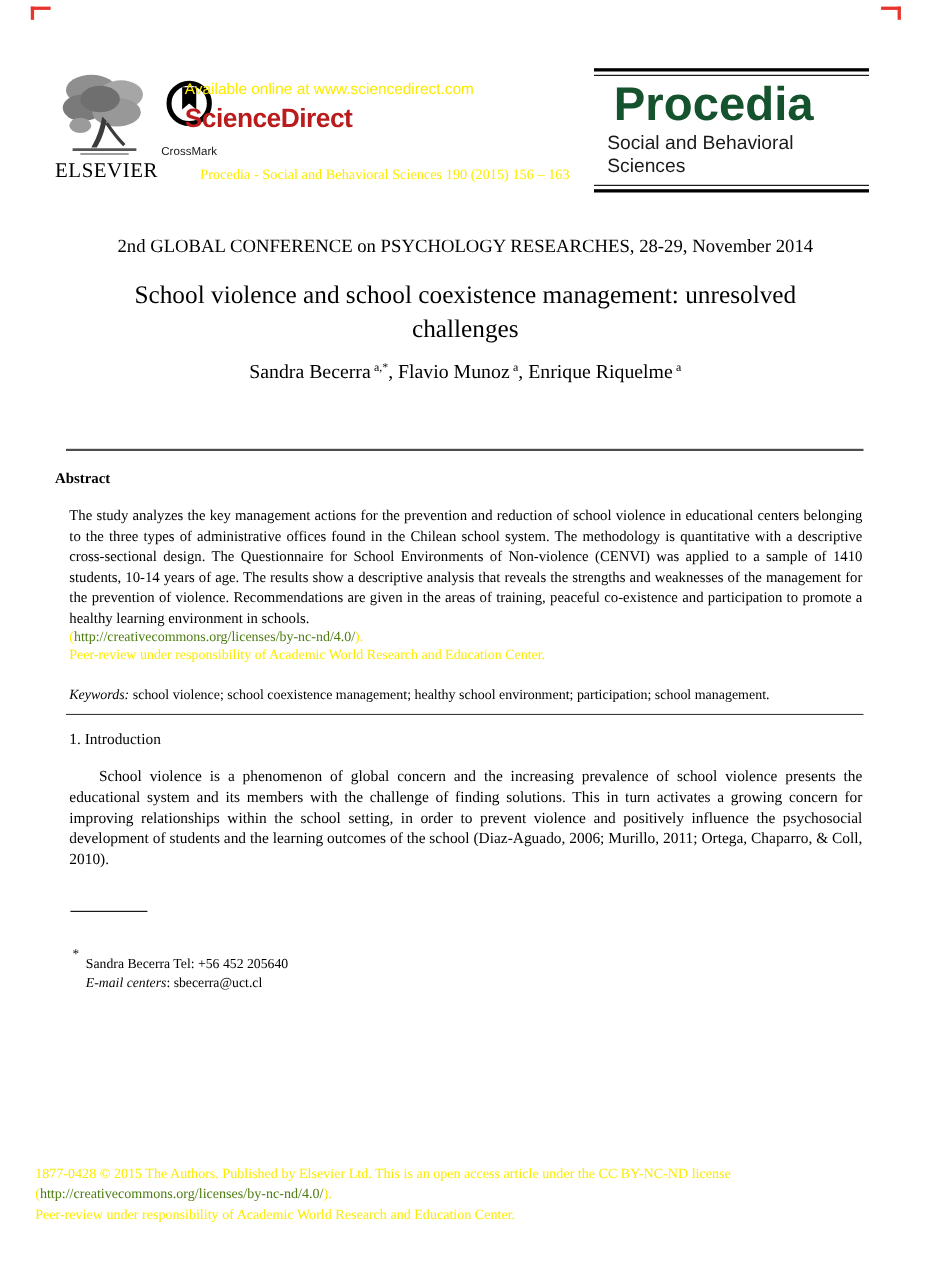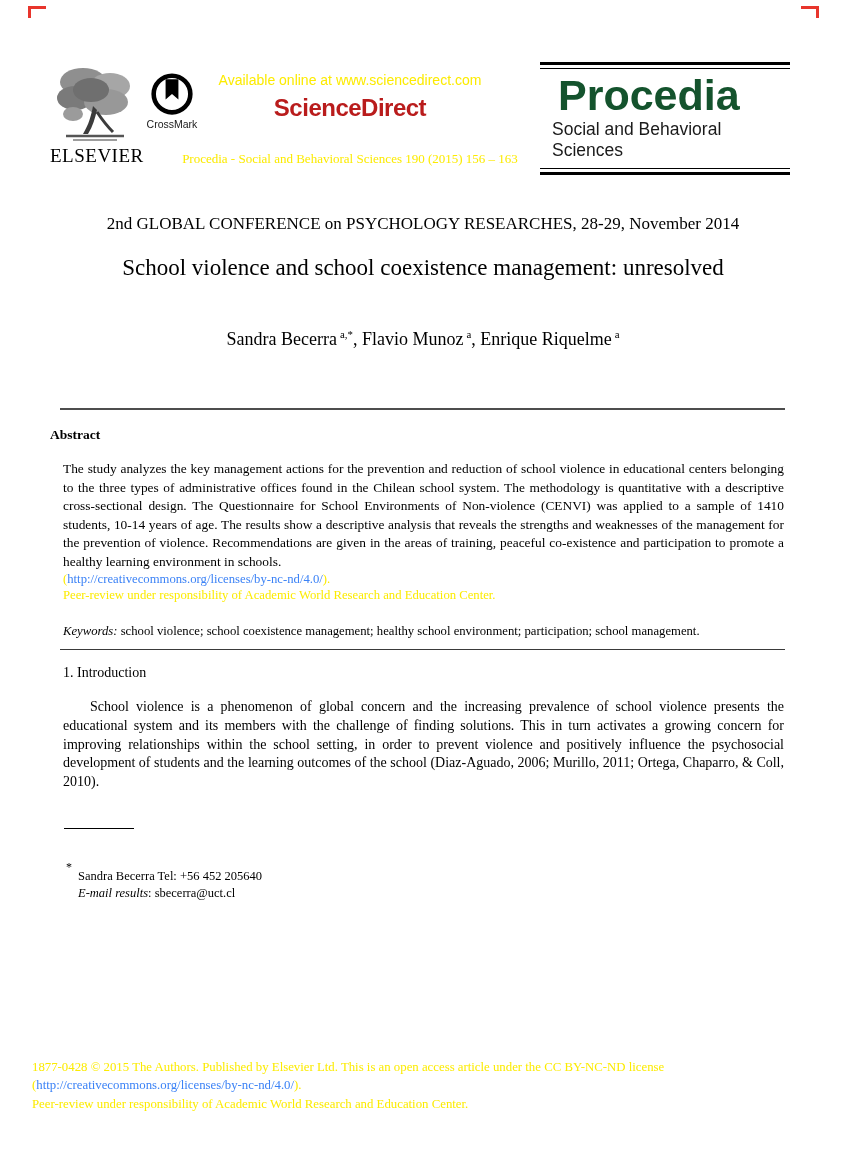--- a/index.html
+++ b/index.html
@@ -8,23 +8,23 @@
 
   
   .crop-mark { position:absolute; width:15px; height:9px; }
   .crop-left  { left:28px; top:6px;  border-top:3px solid #e8352c; border-left:3px solid #e8352c; }
   .crop-right { left:801px; top:6px; border-top:3px solid #e8352c; border-right:3px solid #e8352c; }
 
   
   .elsevier { position:absolute; left:50px; top:64px; width:90px; text-align:center; }
   .elsevier-label { font-family:"Liberation Serif", serif; font-size:19px; letter-spacing:0.5px; margin-top:1px; }
   .crossmark { position:absolute; left:146px; top:72px; width:52px; text-align:center; }
-  .crossmark-label { font-family:"Liberation Sans", sans-serif; font-size:10.5px; color:#1a1a1a; margin-top:2px; }
+  .crossmark-label { font-family:"Liberation Sans", sans-serif; font-size:10.5px; color:#1a1a1a; margin-top:16px; }
 
-  .sd-block { position:absolute; left:168px; top:72px; width:364px; text-align:center; }
+  .sd-block { position:absolute; left:168px; top:72px; width:364px; text-align:left; }
   .available-online { font-family:"Liberation Sans", sans-serif; font-size:14px; color:#fceb00; }
   .sd-logo { font-family:"Liberation Sans", sans-serif; font-weight:bold; font-size:24px;
              letter-spacing:-0.5px; color:#b91c1c; margin-top:6px; }
   .journal-line { position:absolute; left:168px; top:151px; width:364px; text-align:center;
                   font-size:13px; color:#fceb00; }
 
   .procedia-box { position:absolute; left:540px; top:62px; width:250px; }
   .dbl-top { height:3px; border-top:3px solid #000; border-bottom:1px solid #000; }
   .procedia-title { font-family:"Liberation Sans", sans-serif; font-weight:bold; font-size:43px;
                     line-height:1.05; margin:4px 0 0 18px; color:#14532d; }
@@ -41,21 +41,21 @@
   .affiliation { position:absolute; left:63px; top:364px; width:720px; text-align:center;
                  font-style:italic; font-size:12px; }
   .affiliation sup { font-size:62%; }
 
   .hr1 { position:absolute; left:60px; top:408px; width:725px; border-top:2px solid #4d4d4d; }
   .abstract-h { position:absolute; left:50px; top:427px; font-weight:bold; font-size:13.5px; }
   .abstract-body { position:absolute; left:63px; top:460px; width:721px; font-size:13.4px;
                    line-height:18.6px; text-align:justify; }
   .license { position:absolute; left:63px; top:572px; width:721px; font-size:12.7px;
              line-height:15.8px; color:#fceb00; }
-  .license a, .footer a { color:#3b82f6; text-decoration:none; }
+  .license a, .footer a { color:#4d7c0f; text-decoration:none; }
   .keywords { position:absolute; left:63px; top:624px; width:721px; font-size:12.7px; }
   .keywords .kw-label { font-style:italic; }
   .hr2 { position:absolute; left:60px; top:649px; width:725px; border-top:1.5px solid #3a3a3a; }
 
   .section-h { position:absolute; left:63px; top:665px; font-weight:normal; font-size:14px; }
   .intro { position:absolute; left:63px; top:698px; width:721px; font-size:14px;
            line-height:18.8px; text-align:justify; text-indent:27px; }
 
   .fn-rule { position:absolute; left:64px; top:828px; width:70px; border-top:1.5px solid #000; }
   .fn-star { position:absolute; left:66px; top:860px; font-size:12px; }
@@ -113,20 +113,21 @@
     <div class="dbl-top"></div>
     <div class="procedia-title">Procedia</div>
     <div class="procedia-sub">Social and Behavioral Sciences</div>
     <div class="dbl-bottom"></div>
   </div>
 
   <div class="conference">2nd GLOBAL CONFERENCE on PSYCHOLOGY RESEARCHES, 28-29, November 2014</div>
 
   <div class="paper-title">
     <div>School violence and school coexistence management: unresolved</div>
+    <div>challenges</div>
   </div>
 
   <div class="authors">
     <span>Sandra Becerra</span><sup class="auth">a,*</sup><span>, </span><span>Flavio Munoz</span><sup class="auth">a</sup><span>, </span><span>Enrique Riquelme</span><sup class="auth">a</sup>
   </div>
 
 
   <div class="hr1"></div>
 
   <div class="abstract-h">Abstract</div>
@@ -141,21 +142,21 @@
 
   <div class="hr2"></div>
 
   <div class="section-h">1. Introduction</div>
   <div class="intro">School violence is a phenomenon of global concern and the increasing prevalence of school violence presents the educational system and its members with the challenge of finding solutions. This in turn activates a growing concern for improving relationships within the school setting, in order to prevent violence and positively influence the psychosocial development of students and the learning outcomes of the school (Diaz-Aguado, 2006; Murillo, 2011; Ortega, Chaparro, &amp; Coll, 2010).</div>
 
   <div class="fn-rule"></div>
   <div class="fn-star">*</div>
   <div class="footnote">
     <div>Sandra Becerra Tel: +56 452 205640</div>
-    <div><span class="em">E-mail results</span><span>: sbecerra@uct.cl</span></div>
+    <div><span class="em">E-mail centers</span><span>: sbecerra@uct.cl</span></div>
   </div>
 
   <div class="footer">
     <div>1877-0428 © 2015 The Authors. Published by Elsevier Ltd. This is an open access article under the CC BY-NC-ND license</div>
     <div><span>(</span><a href="#">http://creativecommons.org/licenses/by-nc-nd/4.0/</a><span>).</span></div>
     <div>Peer-review under responsibility of Academic World Research and Education Center.</div>
   </div>
 
 </div>
 

